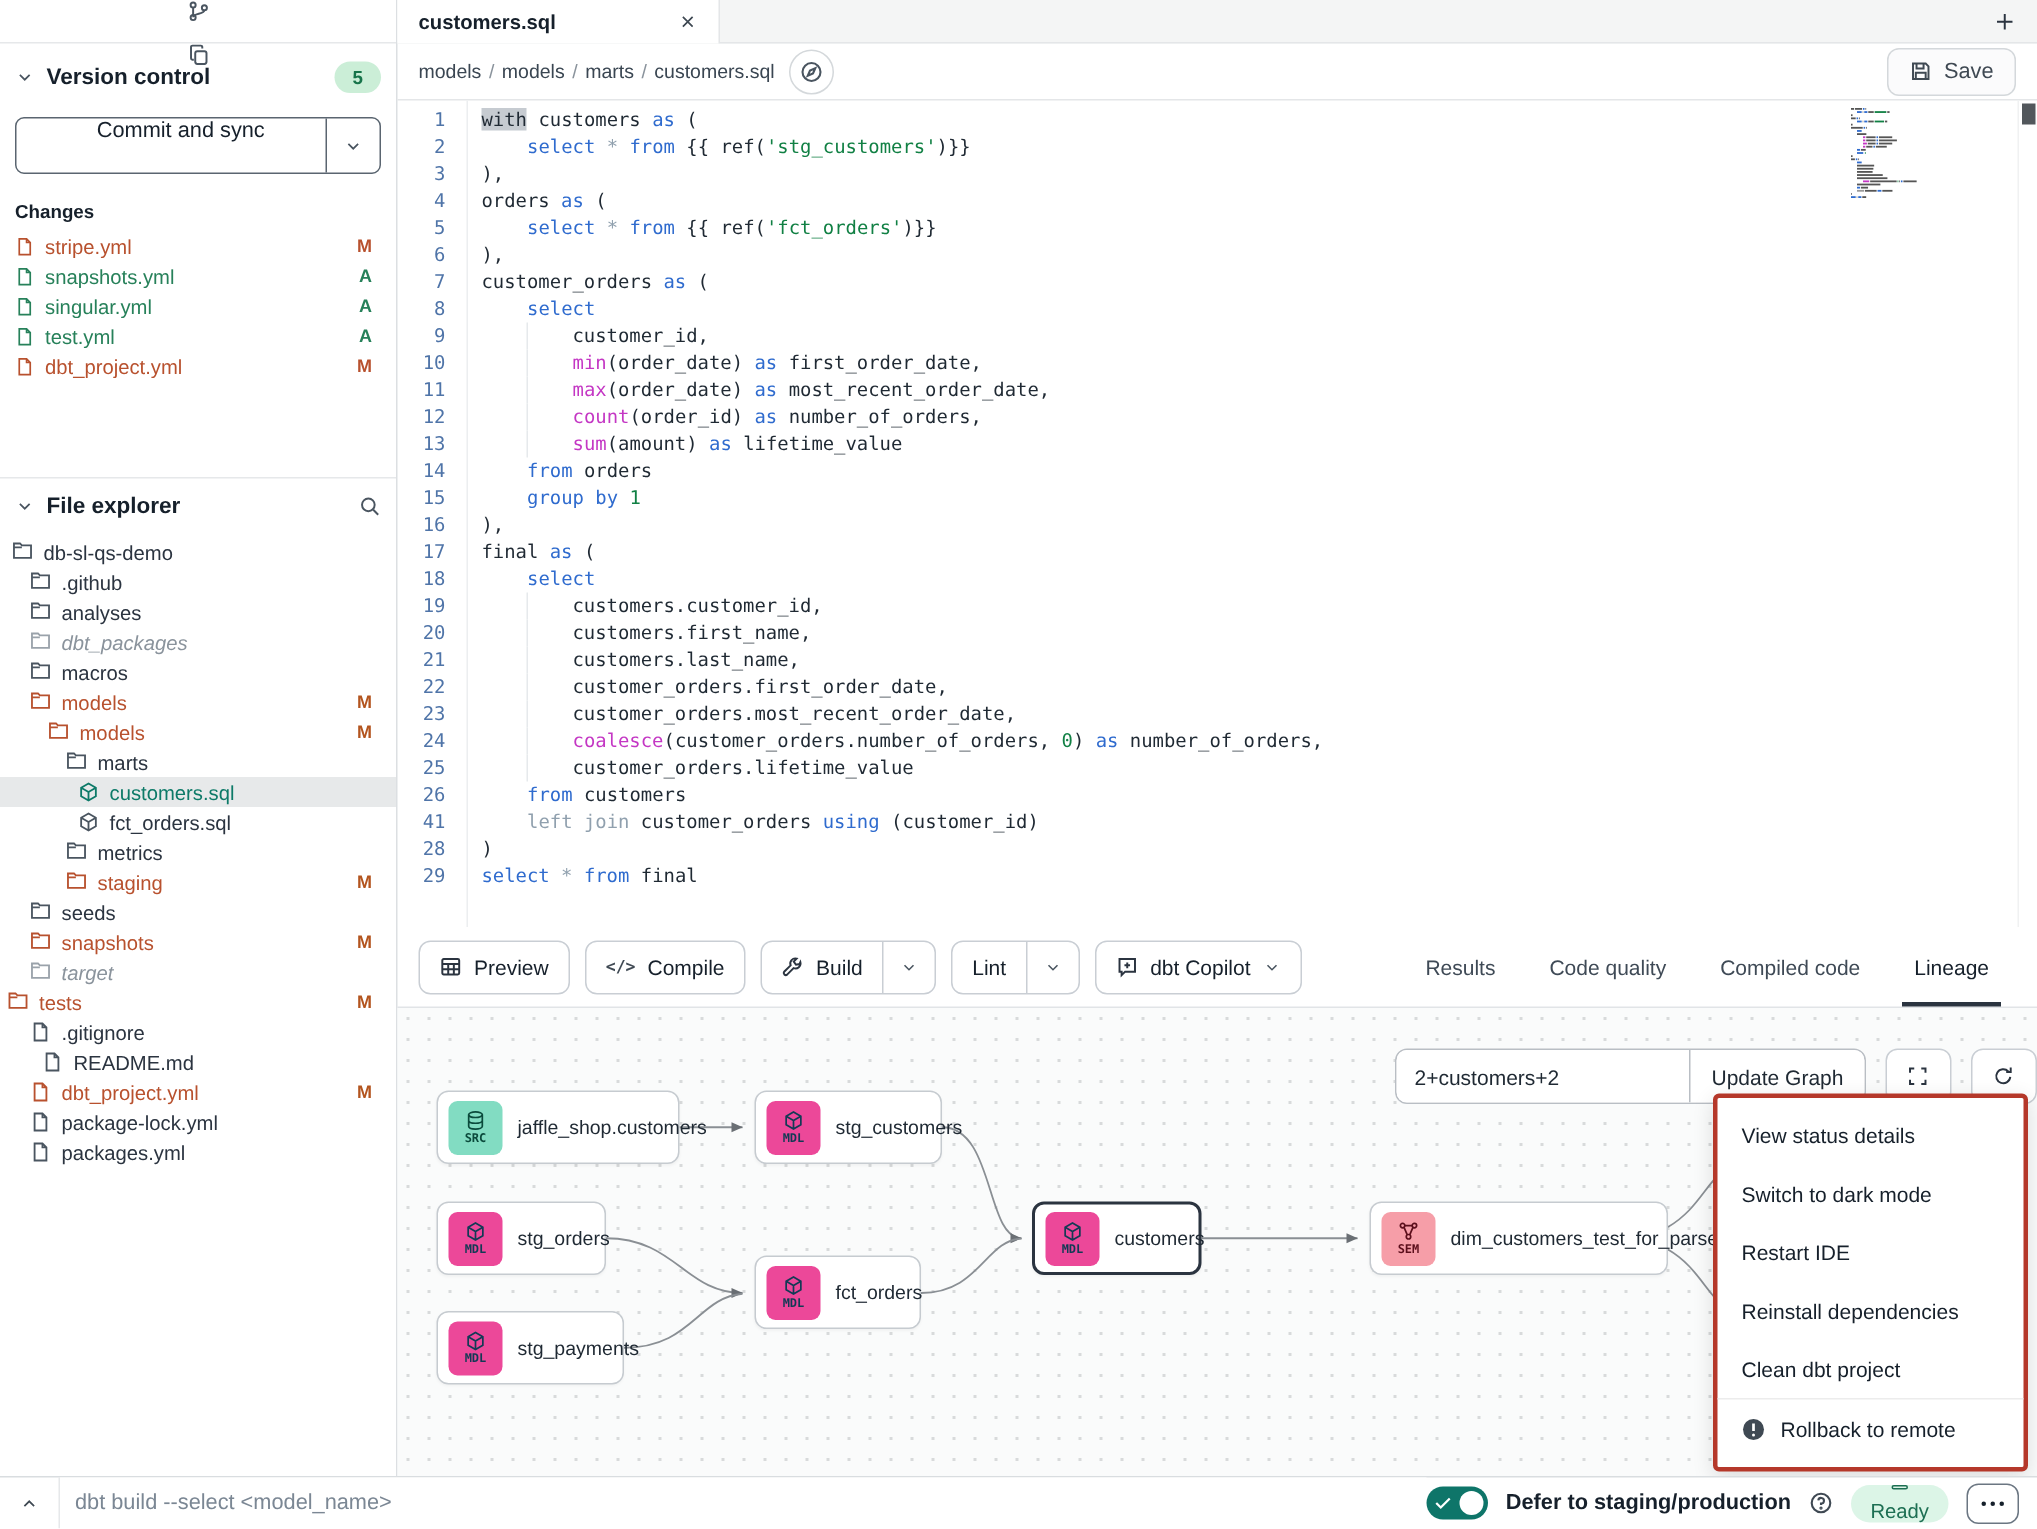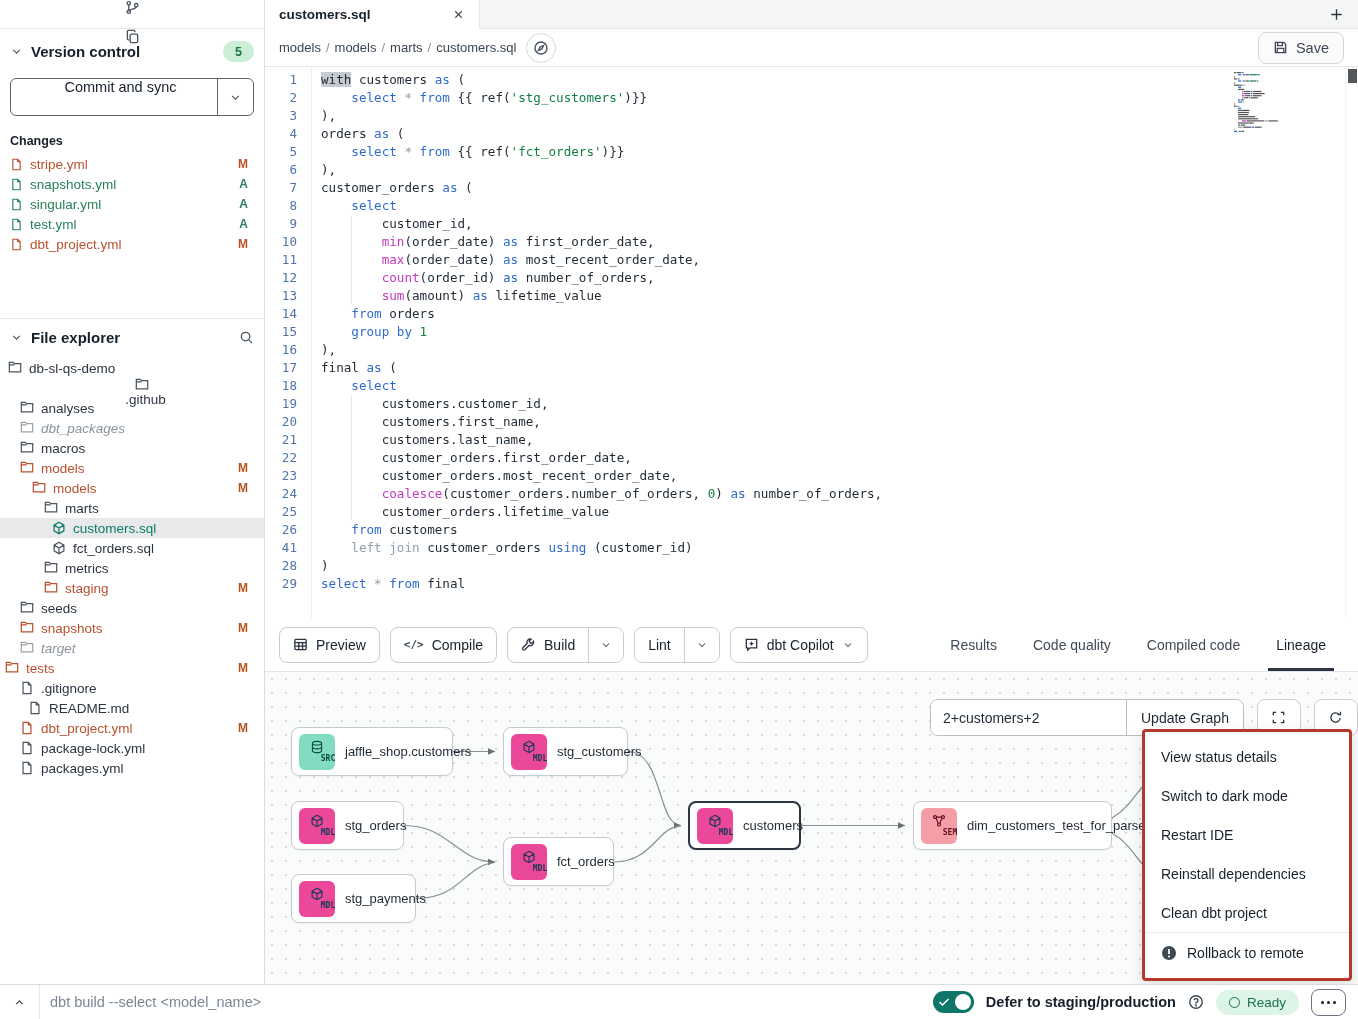--- a/index.html
+++ b/index.html
@@ -77,21 +77,21 @@
   .rtab.active { color:#16202b; }
   .rtab.active::after { content:""; position:absolute; left:10px; right:10px; bottom:0; height:3px; background:#2b3440; }
 
   
   .lineage { position:relative; flex:1; background-color:#fafbfb; min-height:0;
     background-image:radial-gradient(#d8dadb 1px, transparent 1px); background-size:14px 14px; overflow:hidden; }
   .edges { position:absolute; inset:0; width:100%; height:100%; }
   .lnode { position:absolute; height:49px; background:#fff; border:1px solid #c6cbd0; border-radius:8px; display:flex; align-items:center; padding:0 12px 0 7px; gap:10px; box-shadow:0 1px 2px rgba(0,0,0,.04); cursor:pointer; }
   .lnode.sel { border:2px solid #2b3440; }
   .lbadge { width:36px; height:36px; border-radius:6px; display:flex; flex-direction:column; align-items:center; justify-content:center; flex:none; }
-  .lbadge .bt { font-size:8px; font-weight:bold; line-height:9px; font-family:"DejaVu Sans Mono", monospace;padding-left:22px; }
+  .lbadge .bt { font-size:8px; font-weight:bold; line-height:9px; font-family:"DejaVu Sans Mono", monospace; }
   .lbadge svg { width:14px; height:14px; fill:none; stroke-width:1.3; }
   .b-src { background:#82dcc2; color:#0b4a3c; } .b-src svg { stroke:#0b4a3c; }
   .b-mdl { background:#ec4899; color:#123a55; } .b-mdl svg { stroke:#123a55; }
   .b-sem { background:#f69ea8; color:#5c0f1c; } .b-sem svg { stroke:#5c0f1c; }
   .lnode .nlbl { font-size:13px; color:#1f2933; white-space:nowrap; }
 
   .graph-controls { position:absolute; top:27px; left:665px; display:flex; gap:13px; }
   .search-group { display:flex; height:37px; border:1px solid #b9bec4; border-radius:8px; background:#fff; overflow:hidden; }
   .search-group input { width:195px; border:none; outline:none; padding:0 12px; font-size:14px; color:#1f2933; font-family:"Liberation Sans", sans-serif; }
   .search-group .ug-btn { border-left:1px solid #b9bec4; background:#fff; display:flex; align-items:center; padding:0 14px; font-size:14px; color:#1f2933; cursor:pointer; white-space:nowrap; }
@@ -105,21 +105,21 @@
   .bottombar { height:35px; border-top:1px solid #d9dde0; display:flex; align-items:center; background:#fff; }
   .bb-caret { width:40px; display:flex; align-items:center; justify-content:center; border-right:1px solid #e6e8ea; height:100%; cursor:pointer; }
   .bb-cmd { flex:1; height:100%; }
   .bb-cmd input { width:100%; height:100%; border:none; outline:none; padding:0 10px; font-size:14.5px; color:#1f2933; font-family:"Liberation Sans", sans-serif; }
   .bb-cmd input::placeholder { color:#7b8794; }
   .bb-right { display:flex; align-items:center; gap:12px; padding-right:12px; }
   .toggle { width:41px; height:22px; border-radius:11px; background:#0e7569; position:relative; cursor:pointer; flex:none; }
   .toggle .knob { position:absolute; right:3px; top:3px; width:16px; height:16px; border-radius:8px; background:#fff; }
   .toggle svg { position:absolute; left:5px; top:5px; width:12px; height:12px; stroke:#fff; stroke-width:2; fill:none; }
   .defer-lbl { font-weight:bold; font-size:14.5px; color:#16202b; }
-  .ready-pill { height:25px; border-radius:13px; background:#dcf5e7; color:#1d6f53; font-size:13.5px; display:flex; align-items:center; gap:7px; padding:0 13px; }
+  .ready-pill { height:25px; border-radius:13px; background:#dcf5e7; color:#1d6f53; font-size:13.5px; display:flex; align-items:center; gap:7px; padding:0 13px;flex-direction:column; }
   .ready-pill .dot { width:11px; height:11px; border-radius:6px; border:1.5px solid #1d6f53; }
   .dots-btn { width:35px; height:27px; border:1px solid #6b7682; border-radius:8px; background:#fff; display:flex; align-items:center; justify-content:center; gap:3px; cursor:pointer; }
   .dots-btn i { width:3px; height:3px; border-radius:2px; background:#16202b; }
 </style>
 </head>
 <body>
 
 <svg width="0" height="0" style="position:absolute">
   <defs>
     <symbol id="i-branch" viewBox="0 0 16 16">
@@ -308,21 +308,21 @@
         </div>
         <div class="tree" id="file-tree">
             <div class="tree-row" style="padding-left: 8px;">
               <span class="icon">
                 <svg class="ic" style="width:14px;height:14px">
                   <use href="#i-folder"></use>
                 </svg>
               </span>
               <span class="lbl">db-sl-qs-demo</span>
             </div>
-            <div class="tree-row" style="padding-left: 20px; flex-direction: column;">
+            <div class="tree-row" style="padding-left: 20px;">
               <span class="icon">
                 <svg class="ic" style="width:14px;height:14px">
                   <use href="#i-folder"></use>
                 </svg>
               </span>
               <span class="lbl">.github</span>
             </div>
             <div class="tree-row" style="padding-left: 20px;">
               <span class="icon">
                 <svg class="ic" style="width:14px;height:14px">

